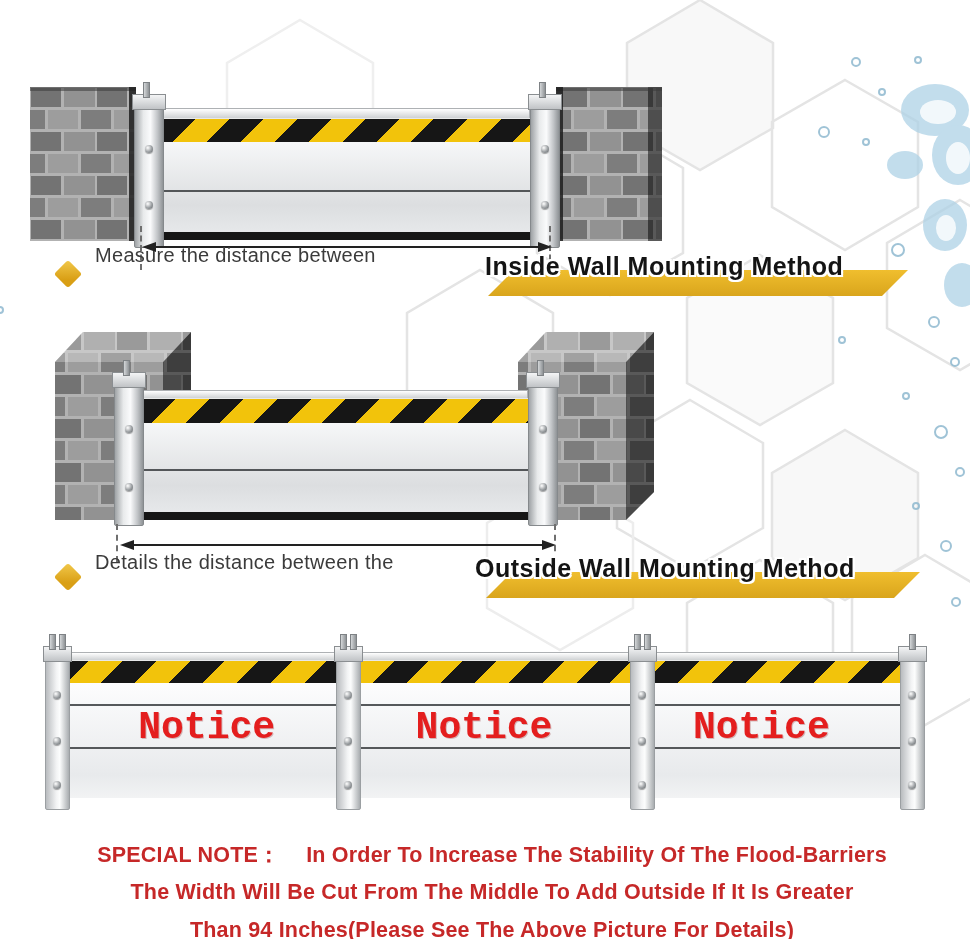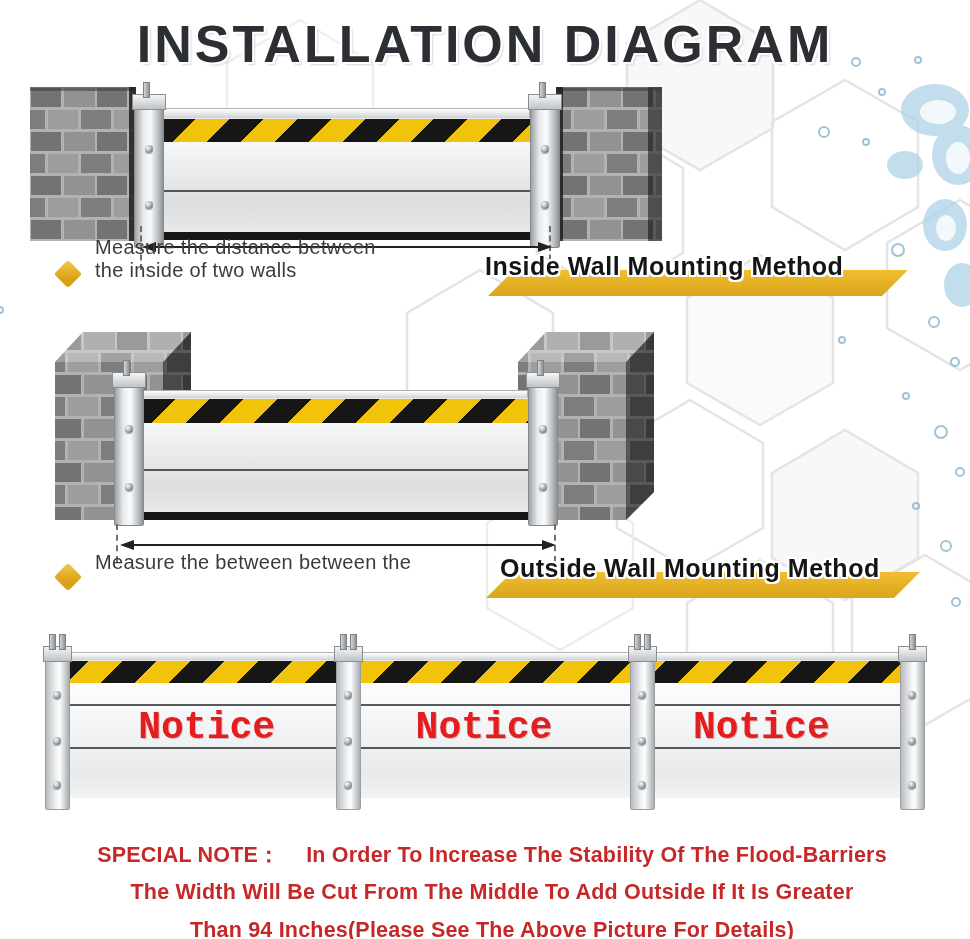--- a/index.html
+++ b/index.html
@@ -113,21 +113,20 @@
         <circle cx="916" cy="506" r="3"></circle>
       <circle cx="946" cy="546" r="5"></circle>
         <circle cx="882" cy="586" r="3"></circle>
       <circle cx="956" cy="602" r="4"></circle>
         <circle cx="842" cy="340" r="3"></circle>
       <circle cx="800,310" cy="310" r="3"></circle>
         <circle cx="918" cy="60" r="3"></circle>
     </g>
   </svg>
 
-  <div class="title">INSTALLATION DIAGRAM</div>
 
   <div>
     <svg class="abs" style="left:30px;top:87px" width="106" height="154">
       <rect width="106" height="154" fill="url(#brickP)"></rect>
       <rect width="106" height="4" fill="#3a3a3a" opacity="0.55"></rect>
       <rect x="99" width="7" height="154" fill="#1f1f1f" opacity="0.85"></rect>
     </svg>
     <svg class="abs" style="left:556px;top:87px" width="106" height="154">
       <rect width="106" height="154" fill="url(#brickP)"></rect>
       <rect x="92" width="14" height="154" fill="#000000" opacity="0.5"></rect>
@@ -159,23 +158,22 @@
 
     <div class="dash" style="left:140px;top:226px;height:44px"></div>
     <div class="dash" style="left:549px;top:226px;height:44px"></div>
     <svg class="abs" style="left:140px;top:239px" width="414" height="16">
       <line x1="12" y1="8" x2="402" y2="8" stroke="#222" stroke-width="2"></line>
       <polygon points="2,8 16,3 16,13" fill="#222"></polygon>
       <polygon points="412,8 398,3 398,13" fill="#222"></polygon>
     </svg>
 
     <div class="bullet" style="left:58px;top:264px"></div>
-    <div class="measure" style="left:95px;top:236px">
+    <div class="measure" style="left:95px;top:244px">
       <div>Measure the distance between</div>
-      <div>the inside of two walls</div>
     </div>
 
     <div class="ribbon" style="left:488px;top:270px;width:420px"></div>
     <div class="ribbon-text" style="left:485px;top:252px">Inside Wall Mounting Method</div>
   </div>
 
   <div>
     <svg class="abs" style="left:50px;top:330px" width="145" height="192">
       <polygon points="5,32 113,32 141,2 33,2" fill="url(#brickP)"></polygon>
       <polygon points="5,32 113,32 141,2 33,2" fill="#ffffff" opacity="0.28"></polygon>
@@ -216,25 +214,25 @@
     <div class="dash" style="left:116px;top:524px;height:38px"></div>
     <div class="dash" style="left:554px;top:524px;height:38px"></div>
     <svg class="abs" style="left:118px;top:537px" width="440" height="16">
       <line x1="12" y1="8" x2="428" y2="8" stroke="#222" stroke-width="2"></line>
       <polygon points="2,8 16,3 16,13" fill="#222"></polygon>
       <polygon points="438,8 424,3 424,13" fill="#222"></polygon>
     </svg>
 
     <div class="bullet" style="left:58px;top:567px"></div>
     <div class="measure" style="left:95px;top:551px">
-      <div>Measure the between between the</div>
+      <div>Details the distance between the</div>
     </div>
 
     <div class="ribbon" style="left:486px;top:572px;width:434px"></div>
-    <div class="ribbon-text" style="left:500px;top:554px">Outside Wall Mounting Method</div>
+    <div class="ribbon-text" style="left:475px;top:554px">Outside Wall Mounting Method</div>
   </div>
 
   <div class="abs" style="left:45px;top:630px;width:878px;height:182px">
     <div class="lip" style="top:22px;height:8px;left:10px;right:10px"></div>
     <div class="hazard" style="top:30px;height:23px;left:10px;right:10px"></div>
     <div class="bbar-panels" style="top:53px;height:115px;left:10px;right:10px">
       <div class="sep" style="top:21px"></div>
       <div class="sep" style="top:64px"></div>
     </div>
     <div class="notice-row" style="left:23px;top:76px;width:832px">

